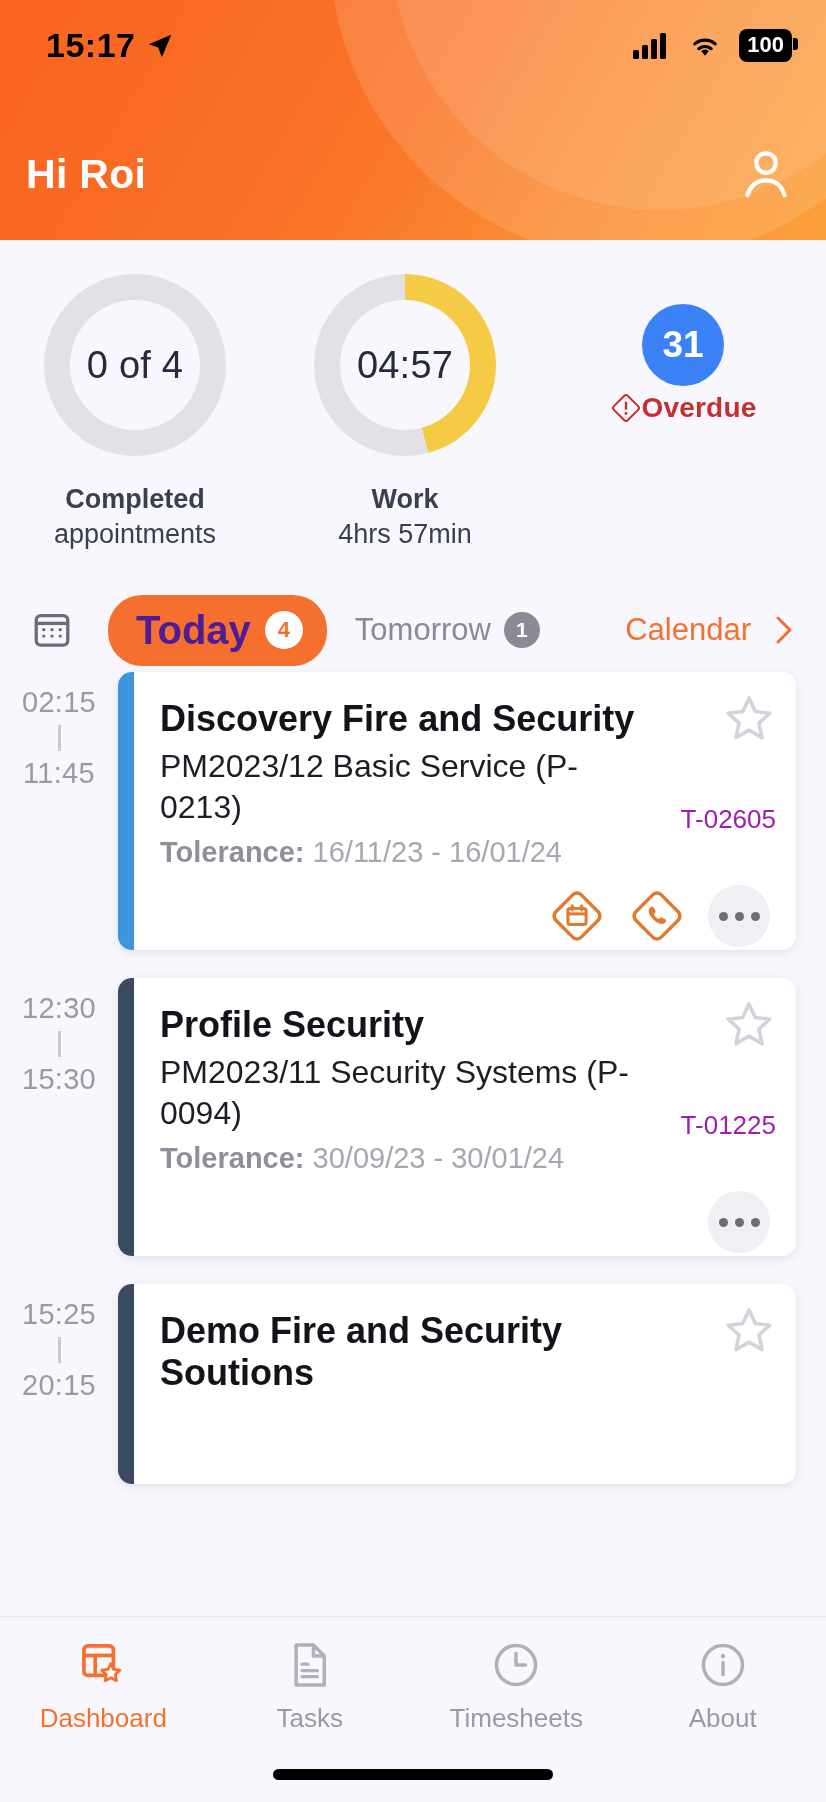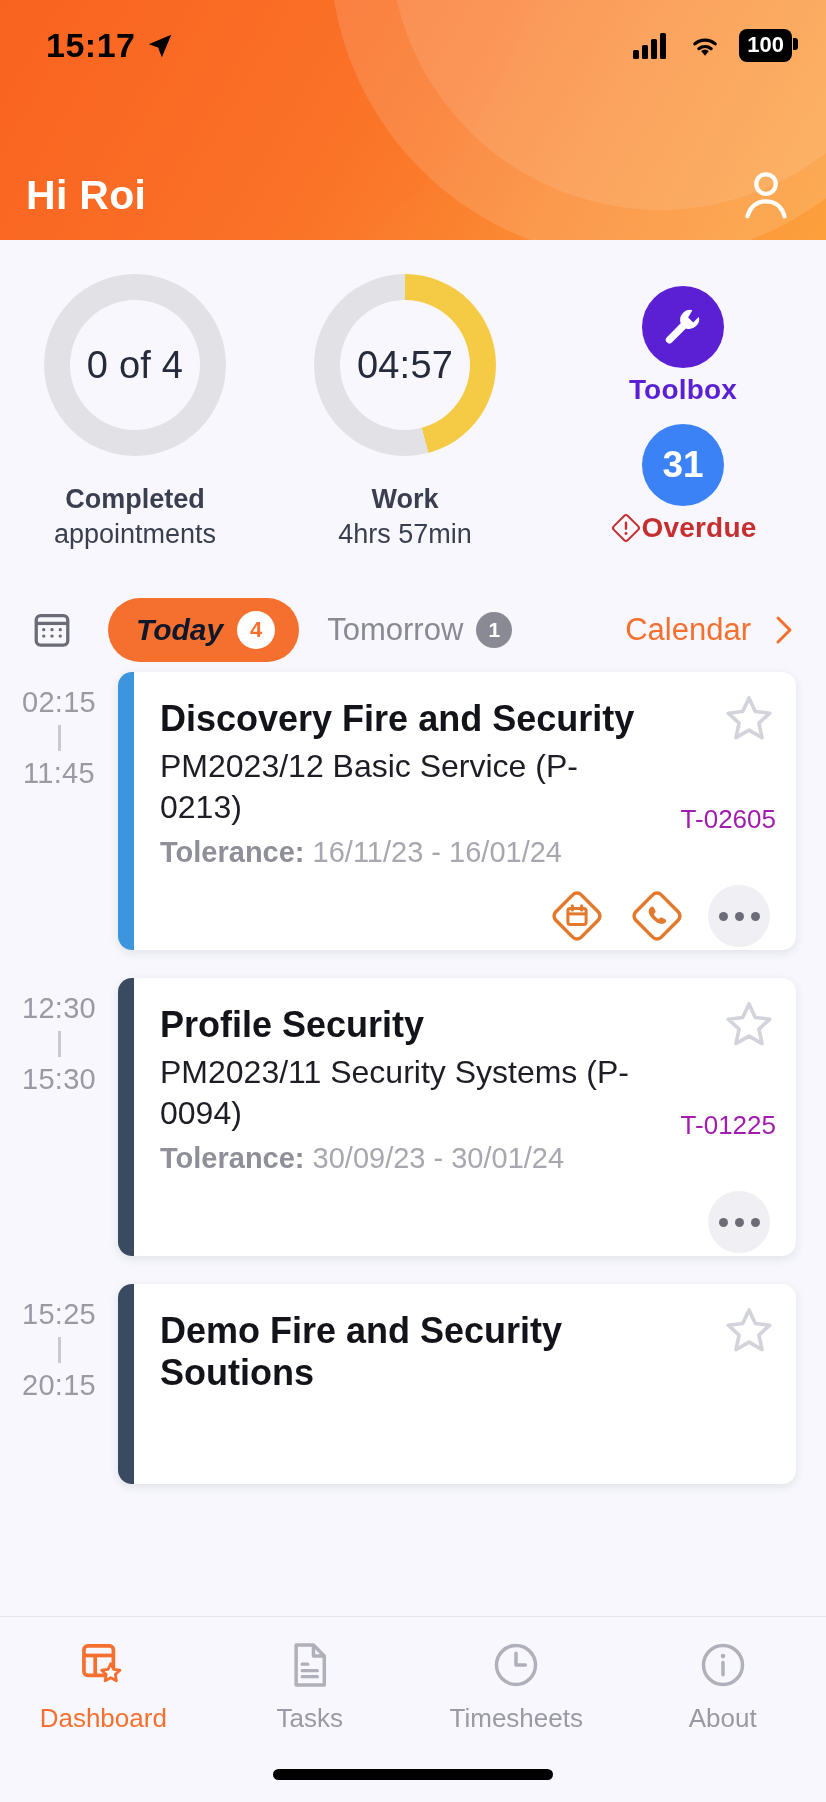--- a/index.html
+++ b/index.html
@@ -47,21 +47,21 @@
     background:#000; color:#fff; border-radius:8px;
     font-size:22px; font-weight:700; padding:3px 8px 4px 8px;
     letter-spacing:0px; position:relative;
   }
   .batt:after {
     content:""; position:absolute; right:-6px; top:9px;
     width:5px; height:12px; background:#000; border-radius:0 3px 3px 0;
   }
 
   .greeting-row {
-    position:absolute; z-index:3; left:0; right:0; bottom:15px;
+    position:absolute; z-index:3; left:0; right:0; bottom:36px;
     display:flex; align-items:center; justify-content:space-between;
     padding:0 30px 0 26px;
   }
   .greeting {
     font-size:41px; font-weight:600; color:#fff; letter-spacing:0.3px;
   }
 
   
   .stats {
     display:flex; align-items:flex-start;
@@ -109,21 +109,21 @@
     display:flex; align-items:center; padding:0 30px 0 30px;
     height:84px; margin-top:18px;
   }
   .cal-icon-box { width:46px; display:flex; align-items:center; }
   .tab-pill {
     margin-left:32px;
     background:#f5702e; border-radius:34px;
     display:flex; align-items:center; gap:14px;
     padding:13px 24px 13px 28px;
   }
-  .tab-pill .lab { color:#0f172a; font-size:30px; font-weight:600;font-style:italic; }
+  .tab-pill .lab { color:#4c1d95; font-size:40px; font-weight:600; }
   .tab-pill .badge {
     background:#fff; color:#f5702e; border-radius:50%;
     width:38px; height:38px; display:flex; align-items:center;
     justify-content:center; font-size:22px; font-weight:700;
   }
   .tab-plain {
     margin-left:28px; display:flex; align-items:center; gap:13px;
   }
   .tab-plain .lab { color:#8a8a95; font-size:31px; font-weight:500; }
   .tab-plain .badge {
@@ -266,28 +266,20 @@
         <span class="val">04:57</span>
       </div>
     </div>
     <div class="stat-label">
       <span class="t1">Work</span>
       <span class="t2">4hrs 57min</span>
     </div>
   </div>
 
   <div class="side-stats">
-    <div style="display:flex;flex-direction:column;align-items:center;">
-      <div class="circle-btn toolbox-circle">
-        <svg width="46" height="46" viewBox="0 0 24 24">
-          <path d="M16.9 3.2a5.3 5.3 0 00-6.1 6.9L3.6 17.3a1.9 1.9 0 102.7 2.7l7.2-7.2a5.3 5.3 0 006.8-6.2l-3 3-2.6-2.6z" fill="#fff"></path>
-        </svg>
-      </div>
-      <div class="side-cap toolbox-cap">Toolbox</div>
-    </div>
 
     <div class="overdue-block">
       <div class="circle-btn overdue-circle">
         <span>31</span>
       </div>
       <div class="side-cap overdue-cap">
         <svg width="32" height="32" viewBox="0 0 24 24">
           <rect x="4.6" y="4.6" width="14.8" height="14.8" rx="2" transform="rotate(45 12 12)" fill="none" stroke="#c62f2f" stroke-width="1.5"></rect>
           <rect x="11.1" y="7.2" width="1.8" height="6.2" rx="0.9" fill="#c62f2f"></rect>
           <circle cx="12" cy="16.1" r="1.1" fill="#c62f2f"></circle>

